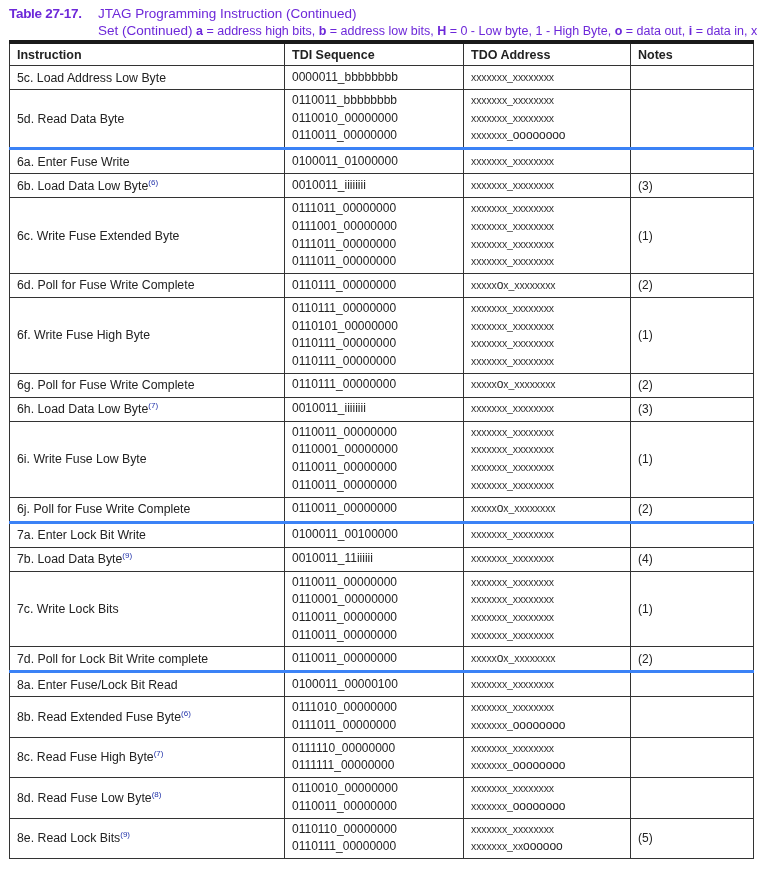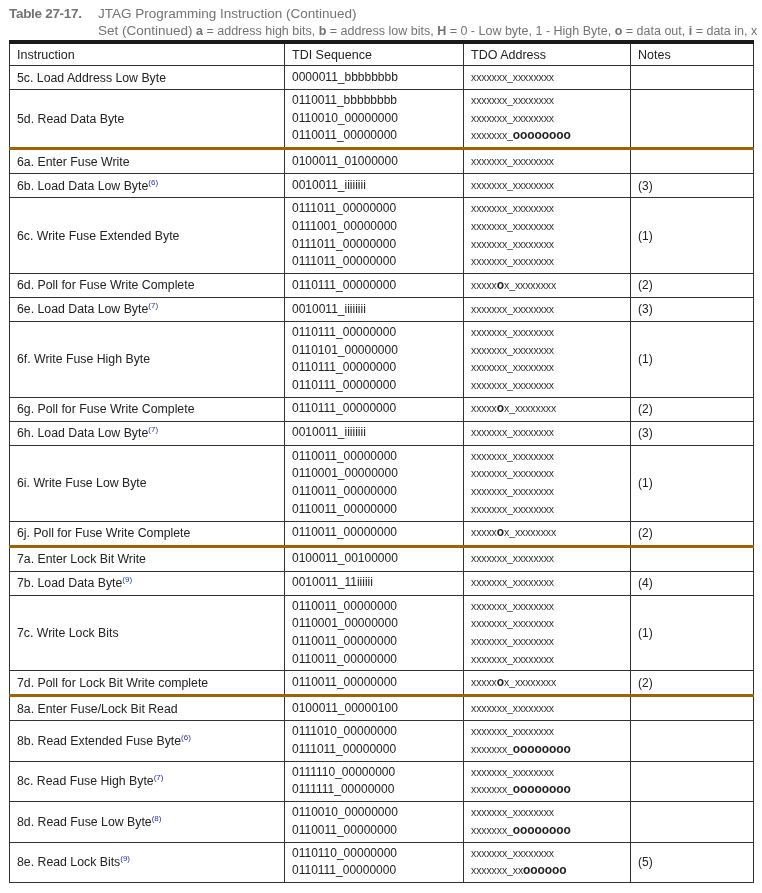--- a/index.html
+++ b/index.html
@@ -1,40 +1,40 @@
 <!DOCTYPE html>
 <html><head>
   <meta charset="utf-8">
   <style>
     html, body { margin: 0; padding: 0; background: #ffffff; }
     body { width: 762px; height: 893px; position: relative; overflow: hidden;
            font-family: "Liberation Sans", sans-serif; color: #222; }
-    .caption { position: absolute; left: 9px; top: 5px; font-size: 13.5px; line-height: 17px; color: #737373; }
+    .caption { position: absolute; left: 9px; top: 5px; font-size: 13.5px; line-height: 17px; color: #6d28d9; }
     .caption .num { font-weight: bold; display: inline-block; width: 89px; letter-spacing: -0.3px; }
     .caption .line2 { padding-left: 89px; font-size: 12.5px; white-space: nowrap; text-align: center; }
     .caption .line2 .set { font-size: 13.5px; }
     .caption b { font-weight: bold; }
     table { position: absolute; left: 9px; top: 40px; width: 744px;
             border-collapse: collapse; border-top: 4px solid #1a1a1a;
             border-left: 1px solid #333; border-right: 1px solid #333; border-bottom: 1px solid #333;
             table-layout: fixed; }
     col.c1 { width: 275px; } col.c2 { width: 179px; } col.c3 { width: 167px; } col.c4 { width: 123px; }
     th, td { border: 1px solid #333; padding: 0 7px; vertical-align: middle; text-align: left; }
-    th { font-weight: normal; font-size: 12.5px; height: 21px; }
+    th { font-weight: bold; font-size: 12.5px; height: 21px; }
     td { font-size: 12px; }
     td.instr { font-size: 12.3px; }
     .seq { line-height: 17.7px; padding-top: 2px; padding-bottom: 2px; }
     .seq div { white-space: nowrap; }
     td.tdi { font-size: 12px; }
     td.tdo { font-size: 10.5px; color: #333; letter-spacing: -0.1px; }
-    td.tdo b { font-size: 12px; font-weight: bold; color: #222; }
+    td.tdo b { font-size: 12px; font-weight: normal; color: #222; }
     td.tdi b { font-weight: normal; }
     sup { font-size: 8px; color: #2233aa; vertical-align: 5px; line-height: 0; }
     tr.h1 td { height: 19px; margin-left: 16px; }
-    tr.thick td { border-top: 3px solid #a16207; }
+    tr.thick td { border-top: 3px solid #3b82f6; }
     td.notes { font-size: 12px; }
   </style>
 </head>
 <body>
 
 <div class="caption">
   <div>
     <span class="num">Table 27-17.</span><span>JTAG Programming Instruction  (Continued)</span>
   </div>
   <div class="line2">
@@ -122,30 +122,20 @@
       <tr class="h1">
         <td class="instr"><span>6d. Poll for Fuse Write Complete</span></td>
         <td class="tdi seq">
           <div><span>0110111_00000000</span></div>
         </td>
         <td class="tdo seq">
           <div><span>xxxxx</span><b>o</b><span>x_xxxxxxxx</span></div>
         </td>
         <td class="notes">(2)</td>
       </tr>
-      <tr class="h1">
-        <td class="instr"><span>6e. Load Data Low Byte</span><sup>(7)</sup></td>
-        <td class="tdi seq">
-          <div><span>0010011_iiiiiiii</span></div>
-        </td>
-        <td class="tdo seq">
-          <div><span>xxxxxxx_xxxxxxxx</span></div>
-        </td>
-        <td class="notes">(3)</td>
-      </tr>
       <tr>
         <td class="instr"><span>6f. Write Fuse High Byte</span></td>
         <td class="tdi seq">
           <div><span>0110111_00000000</span></div>
           <div><span>0110101_00000000</span></div>
           <div><span>0110111_00000000</span></div>
           <div><span>0110111_00000000</span></div>
         </td>
         <td class="tdo seq">
           <div><span>xxxxxxx_xxxxxxxx</span></div>

